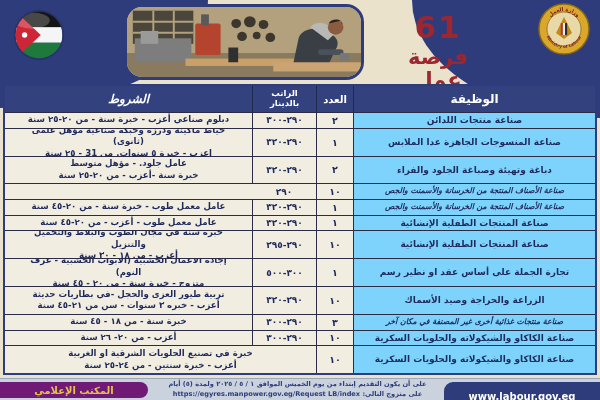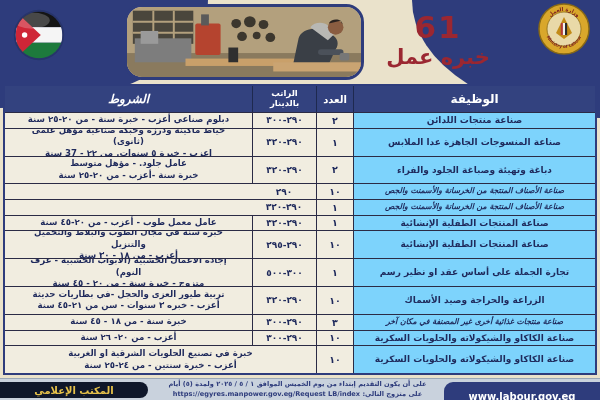--- a/index.html
+++ b/index.html
@@ -36,21 +36,21 @@
   .td { display:flex; align-items:center; justify-content:center; text-align:center; color:#1F2A5C; font-weight:bold; border-left:1px solid #2b2b45; padding:0 13px; overflow:hidden; }
   .td:last-child { border-left:none; }
   .td.job   { width:242px; flex:0 0 242px; background:#7dd3fc; font-size:9px; line-height:1.15; }
   .td.job.small { font-size:7.8px;font-style:italic; }
   .td.count { width:37px; flex:0 0 37px; font-size:9.5px; background:#F1EDE0; }
   .td.salary{ width:64px; flex:0 0 64px; font-size:9px; background:#F1EDE0; }
   .td.conds { flex:1; flex-direction:column; justify-content:center; font-size:8.6px; line-height:1.35; background:#F1EDE0; }
 
   
   .footer { position:absolute; left:0; right:0; bottom:0; height:22px; background:#C9D2DD; border-top:1px solid #9aa7b8; }
-  .ribbon { position:absolute; left:0; top:3px; width:148px; height:16px; background:#0f172a; color:#E7C24A; border-radius:0 9px 9px 0; display:flex; align-items:center; justify-content:center; font-size:10px; font-weight:800; }
+  .ribbon { position:absolute; left:0; top:3px; width:148px; height:16px; background:#701a75; color:#E7C24A; border-radius:0 9px 9px 0; display:flex; align-items:center; justify-content:center; font-size:10px; font-weight:800; }
   .site-pill { position:absolute; right:0; top:3px; width:156px; height:28px; background:#2E3C7C; color:#fff; border-radius:9px 0 0 9px; display:flex; align-items:center; justify-content:center; font-size:10px; font-weight:bold; direction:ltr; }
   .note { position:absolute; left:160px; right:165px; top:1px; text-align:center; color:#2E3C7C; font-weight:bold; font-size:6.6px; line-height:1.5; direction:rtl; }
   .note .url { direction:ltr; unicode-bidi:embed; }
 </style>
 </head>
 <body>
 
 <div class="page">
 
   <div class="corner-left"></div>
@@ -121,21 +121,21 @@
         <path d="M207,18 C209,12 221,12 221,19 L219,15 Z" fill="#2b2320"></path>
         <rect x="196" y="46" width="26" height="6" rx="3" fill="#4b515a"></rect>
         <rect x="218" y="50" width="10" height="8" rx="2" fill="#777"></rect>
       </g>
       <rect x="150" y="60" width="90" height="10" fill="#caa472"></rect>
     </svg>
   </div>
 
   <div class="title">
     <div class="num">61</div>
-    <div class="txt">خبره عمل</div>
+    <div class="txt">فرصة عمل</div>
   </div>
 
   <div class="jobs-table">
     <div class="thead">
       <div class="th job-h">الوظيفة</div>
       <div class="th count-h">العدد</div>
       <div class="th salary-h">الراتب
 بالدينار</div>
       <div class="th conds-h">الشروط</div>
     </div>
@@ -148,21 +148,21 @@
             <div>دبلوم صناعي أعزب - خبرة سنة - من ٢٠-٢٥ سنة</div>
           </div>
   </div>
 
   <div class="tr h2">
     <div class="td job">صناعة المنسوجات الجاهزة عدا الملابس</div>
     <div class="td count">١</div>
     <div class="td salary">٢٩٠-٣٢٠</div>
     <div class="td conds">
             <div>خياط ماكينة ودرزة وحبكه صناعية مؤهل علمى (ثانوى)</div>
-            <div>اعزب - خبرة ٥ سنوات. من ٢٢ - 37 سنة</div>
+            <div>اعزب - خبرة ٥ سنوات. من 31 - ٢٥ سنة</div>
           </div>
   </div>
 
   <div class="tr h2">
     <div class="td job">دباغة وتهيئة وصباغة الجلود والفراء</div>
     <div class="td count">٢</div>
     <div class="td salary">٢٩٠-٣٢٠</div>
     <div class="td conds">
             <div>عامل جلود. - مؤهل متوسط</div>
             <div>خبرة سنة -أعزب - من ٢٠-٢٥ سنة</div>
@@ -172,20 +172,23 @@
   <div class="tr">
     <div class="td job small">صناعة الأصناف المنتجة من الخرسانة والأسمنت والجص</div>
     <div class="td count">١٠</div>
     <div class="td salary">٢٩٠</div>
   </div>
 
   <div class="tr">
     <div class="td job small">صناعة الأصناف المنتجة من الخرسانة والأسمنت والجص</div>
     <div class="td count">١</div>
     <div class="td salary">٢٩٠-٣٢٠</div>
+    <div class="td conds">
+            <div>عامل معمل طوب - خبرة سنة - من ٢٠-٤٥ سنة</div>
+          </div>
   </div>
 
   <div class="tr">
     <div class="td job">صناعة المنتجات الطفلية الإنشائية</div>
     <div class="td count">١</div>
     <div class="td salary">٢٩٠-٣٢٠</div>
     <div class="td conds">
             <div>عامل معمل طوب - أعزب - من ٢٠-٤٥ سنة</div>
           </div>
   </div>

